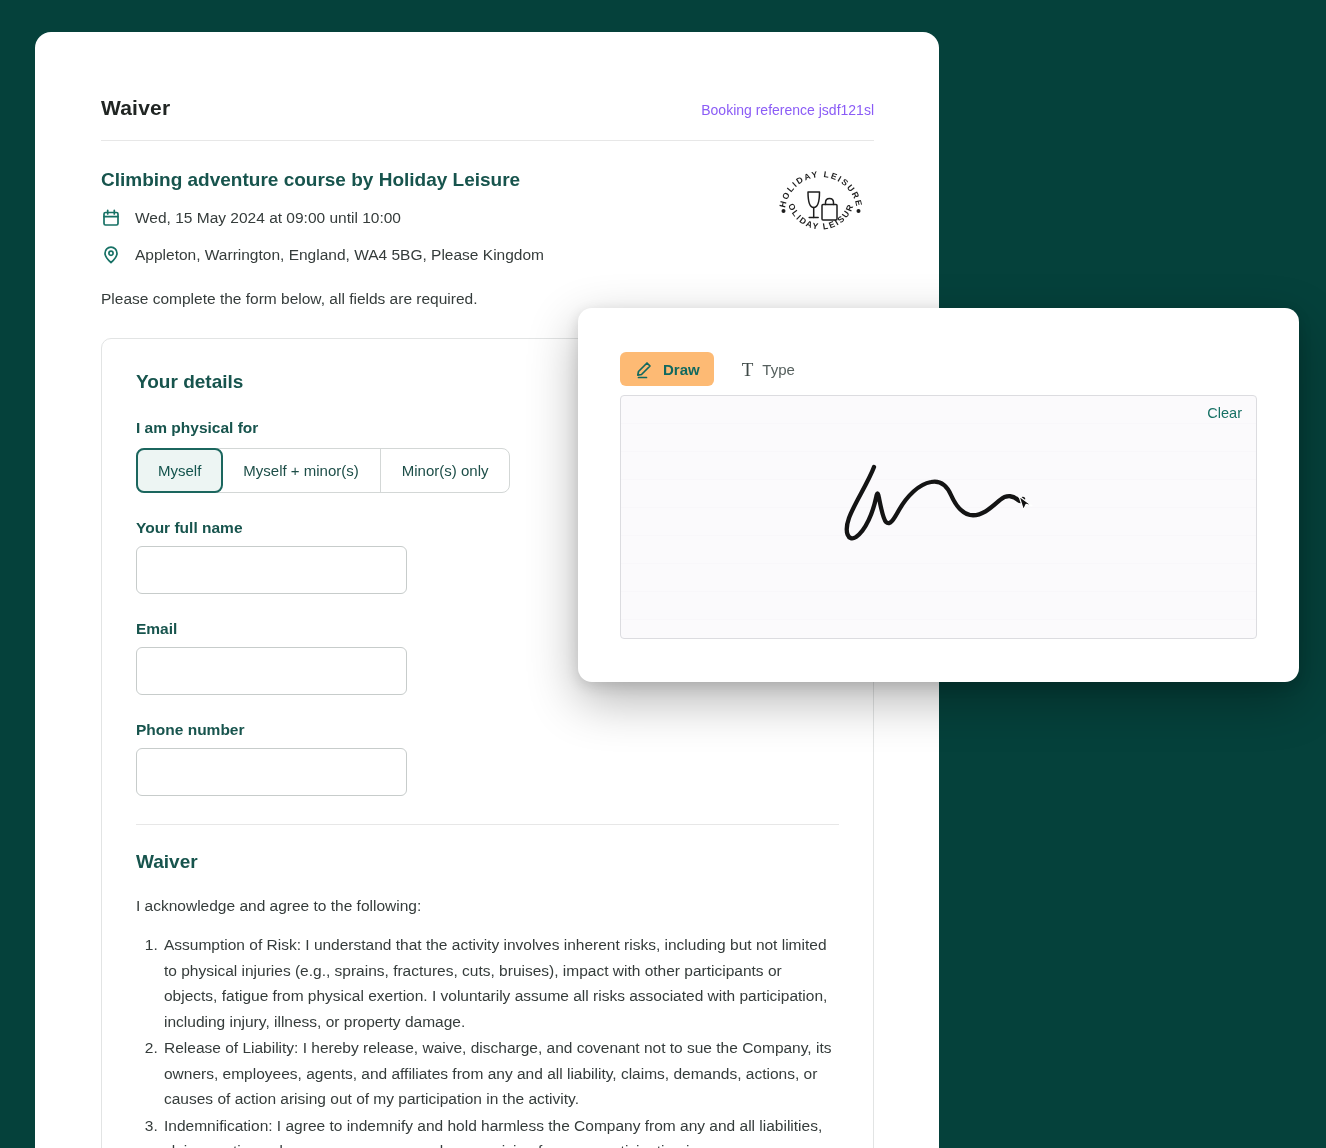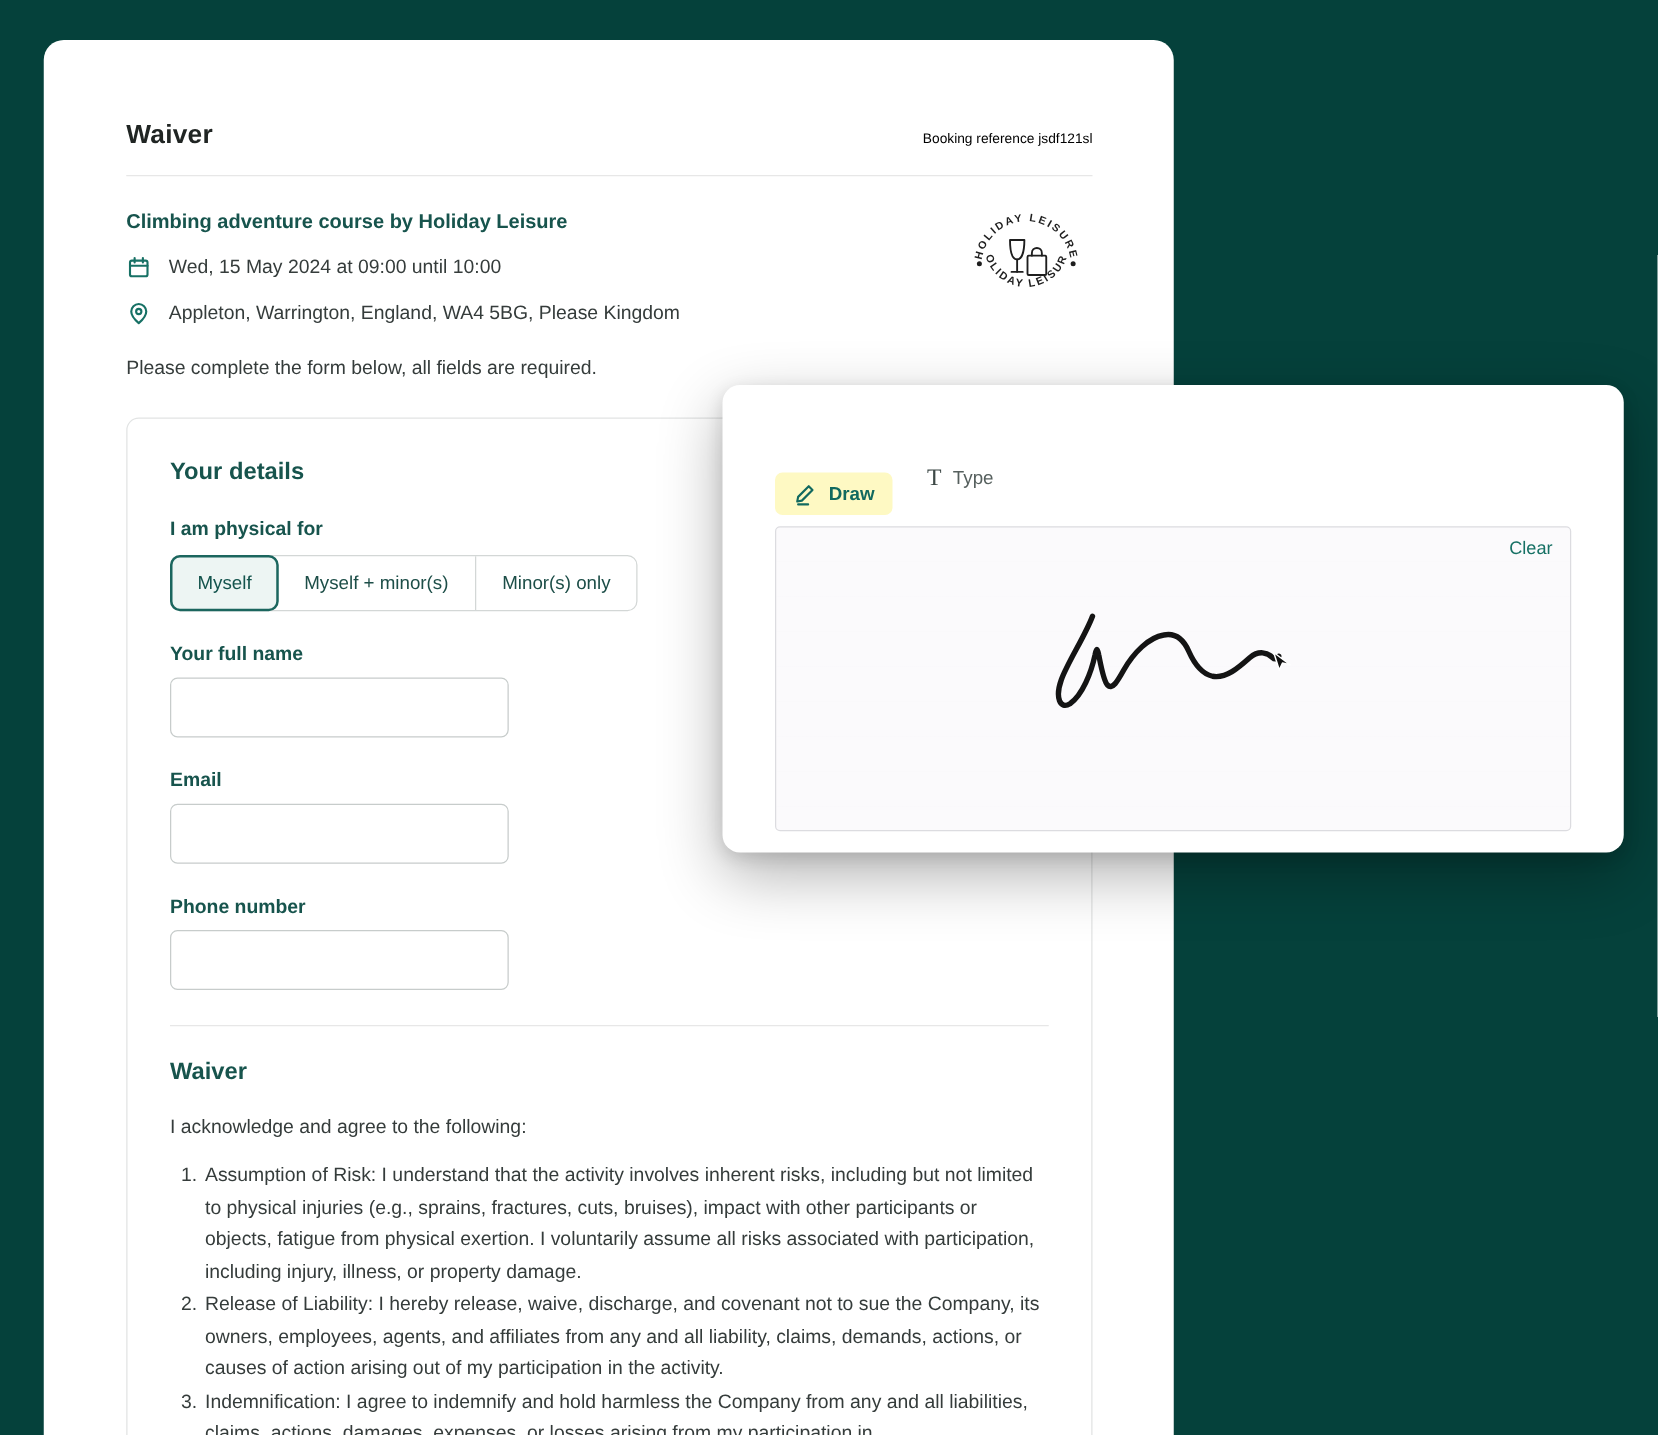--- a/index.html
+++ b/index.html
@@ -12,25 +12,25 @@
   }
 
   
   .card {
     position:absolute; left:35px; top:32px; width:904px; height:1320px;
     background:#ffffff; border-radius:16px;
     padding:64px 65px 40px 66px;
   }
   .header-row { display:flex; justify-content:space-between; align-items:baseline; }
   .page-title { font-size:21px; font-weight:700; color:#202523; letter-spacing:.2px; }
-  .booking-ref { font-size:11px; color:#000000; }
+  .booking-ref { font-size:14px; color:#8b5cf6; }
   .header-divider { border:none; border-top:1px solid #e7e7e7; margin-top:20px; }
 
   .event { position:relative; margin-top:28px; }
-  .event-title { font-size:16px; font-weight:700; color:#17544d; }
+  .event-title { font-size:19px; font-weight:700; color:#17544d; }
   .event-row { display:flex; align-items:center; gap:14px; margin-top:17px; }
   .event-row .txt { font-size:15.5px; color:#353c3b; }
   .icon-teal { flex:0 0 auto; display:block; }
 
   .logo-badge { position:absolute; right:8px; top:-3px; width:90px; height:90px; }
 
   .intro-text { margin-top:25px; font-size:15.5px; color:#353c3b; }
 
   
   .details-box {
@@ -73,21 +73,21 @@
     background:#ffffff; border-radius:14px;
     box-shadow:0 18px 50px rgba(0,0,0,.30), 0 4px 14px rgba(0,0,0,.12);
     padding:44px 42px;
     z-index:10;
   }
   .modal-tabs { display:flex; align-items:center; gap:14px; }
   .sig-tab {
     display:flex; align-items:center; gap:9px; padding:7px 14px; border-radius:6px;
     font-size:15px; color:#56605e; cursor:pointer;
   }
-  .sig-tab.selected { background:#fef9c3; color:#11695f; font-weight:700;margin-top:26px; }
+  .sig-tab.selected { background:#fdba74; color:#11695f; font-weight:700; }
   .type-glyph { font-family:"Liberation Serif", serif; font-size:19px; line-height:1; color:#3e4947; font-weight:400; }
 
   .sig-canvas {
     position:relative; margin-top:9px; height:244px;
     border:1px solid #dcdce0; border-radius:4px;
     background:repeating-linear-gradient(#fbfafc 0px, #fbfafc 27px, #f6f4f8 28px);
     cursor:crosshair;
   }
   .clear-btn {
     position:absolute; top:9px; right:14px; font-size:14.5px; color:#177165;

